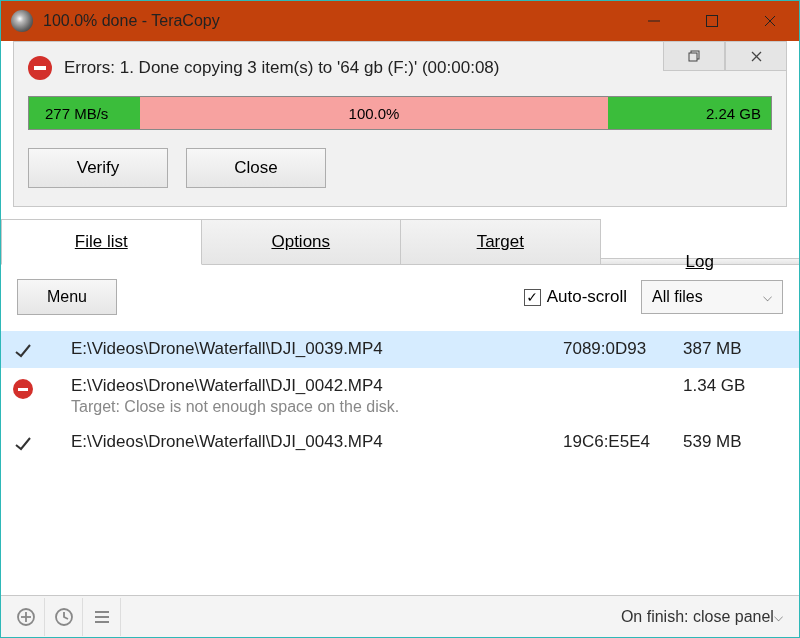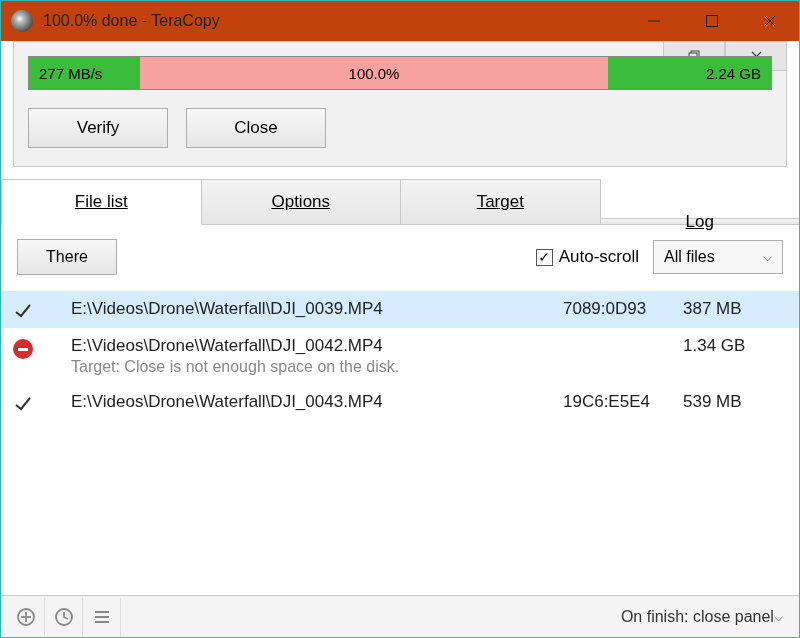--- a/index.html
+++ b/index.html
@@ -16,40 +16,40 @@
   
   .status-panel { margin: 0 12px 12px 12px; border: 1px solid #c8c8c8; background: #f1f1f1; padding: 14px 14px 18px 14px; position: relative; }
   .status-header { display:flex; align-items:center; margin-bottom: 16px; }
   .err-icon { width: 24px; height: 24px; border-radius: 50%; background: #d3302b; display:flex; align-items:center; justify-content:center; margin-right: 12px; flex-shrink:0; }
   .err-icon::before { content:""; width: 12px; height: 4px; background:#fff; }
   .status-text { font-size: 17px; color: #222; }
   .ctrl-pair { position:absolute; top:-1px; right:-1px; display:flex; }
   .ctrl-small { width: 62px; height: 30px; border:1px solid #c8c8c8; background:#e5e5e5; display:flex; align-items:center; justify-content:center; font-size:13px; }
 
   .progress-bar { height: 34px; display:flex; align-items:center; position:relative; border:1px solid #888; margin-bottom: 18px; background:#fff;}
-  .seg-green-left { background:#3bbd3b; width: 15%; height:100%; display:flex; align-items:center; padding-left:10px; font-size:15px;}
+  .seg-green-left { background:#3bbd3b; width: 15%; height:100%; display:flex; align-items:center; padding-left:16px; font-size:15px;}
   .seg-pink { background:#f7a2a0; width:63%; height:100%; display:flex; align-items:center; justify-content:center; font-size:15px;}
   .seg-green-right { background:#3bbd3b; width:22%; height:100%; display:flex; align-items:center; justify-content:flex-end; padding-right:10px; font-size:15px;}
 
   .btn-row { display:flex; gap: 18px; }
   .std-btn { width: 140px; height: 40px; border:1px solid #adadad; background:linear-gradient(#f7f7f7,#e6e6e6); font-size:17px; display:flex; align-items:center; justify-content:center; }
 
   
   .tabs { display:flex; height: 46px; margin: 0; border-bottom:1px solid #c8c8c8;text-decoration:underline;}
   .tab { flex:1; display:flex; align-items:center; justify-content:center; font-size:17px; border-right:1px solid #c8c8c8; background:linear-gradient(#f3f3f3,#e6e6e6); border-top:1px solid #c8c8c8;}
   .tab:last-child{border-right:none;margin-top:39px;}
   .tab.active { background:#fff; border-bottom:1px solid #fff; margin-bottom:-1px; border-left:1px solid #c8c8c8; border-top:1px solid #c8c8c8;}
 
   
   .toolbar { display:flex; align-items:center; padding: 14px 16px; gap:14px;}
   .menu-btn { width:100px; height:36px; border:1px solid #adadad; background:linear-gradient(#f7f7f7,#e6e6e6); font-size:16px; display:flex; align-items:center; justify-content:center;}
   .spacer { flex-grow:1; }
   .autoscroll { display:flex; align-items:center; font-size:17px; gap:6px;}
   .chk { width:17px; height:17px; border:1px solid #555; display:flex; align-items:center; justify-content:center; font-size:14px; line-height:1;}
-  .filter-select { width:130px; height:34px; border:1px solid #adadad; background:#f7f7f7; display:flex; align-items:center; padding:0 10px; font-size:16px; justify-content:space-between;}
+  .filter-select { width:142px; height:34px; border:1px solid #adadad; background:#f7f7f7; display:flex; align-items:center; padding:0 10px; font-size:16px; justify-content:space-between;}
 
   
   .file-list { padding: 2px 0 0 0;}
   .row { display:flex; align-items:flex-start; padding: 8px 16px 8px 10px; font-size:17px; }
   .row.selected { background:#d6ecff; }
   .row-icon { width:24px; display:flex; align-items:center; justify-content:center; padding-top:3px; margin-right:6px;}
   .row-main { flex-grow:1; min-width:0;margin-left:30px;}
   .row-path { color:#222; white-space:nowrap; overflow:hidden; text-overflow:ellipsis;}
   .row-err { color:#888; font-size:16px; margin-top:2px;}
   .row-hash { width:120px; text-align:left; color:#222;}
@@ -95,40 +95,44 @@
           <rect x="1" y="3" width="8" height="8" fill="#e5e5e5"></rect>
         </svg>
     </div>
     <div class="ctrl-small">
       <svg width="11" height="11" viewBox="0 0 11 11" style="stroke:#444;stroke-width:1.3">
           <line x1="1" y1="1" x2="10" y2="10"></line>
           <line x1="10" y1="1" x2="1" y2="10"></line>
         </svg>
     </div>
   </div>
+  <div class="status-header">
+    <div class="err-icon"></div>
+    <div class="status-text">Errors: 1. Done copying 3 item(s) to '64 gb (F:)' (00:00:08)</div>
+  </div>
   <div class="progress-bar">
     <div class="seg-green-left">277 MB/s</div>
     <div class="seg-pink">100.0%</div>
     <div class="seg-green-right">2.24 GB</div>
   </div>
   <div class="btn-row">
     <div class="std-btn">Verify</div>
     <div class="std-btn">Close</div>
   </div>
 </div>
 
 <div class="tabs">
   <div class="tab active">File list</div>
   <div class="tab">Options</div>
   <div class="tab">Target</div>
   <div class="tab">Log</div>
 </div>
 
 <div class="toolbar">
-  <div class="menu-btn">There</div>
+  <div class="menu-btn">Menu</div>
   <div class="spacer"></div>
   <label class="autoscroll">
     <span class="chk">✓</span>
     <span>Auto-scroll</span>
   </label>
   <div class="filter-select">
     <span>All files</span>
     <span style="color:#666;font-size:12px;">⌵</span>
   </div>
 </div>

